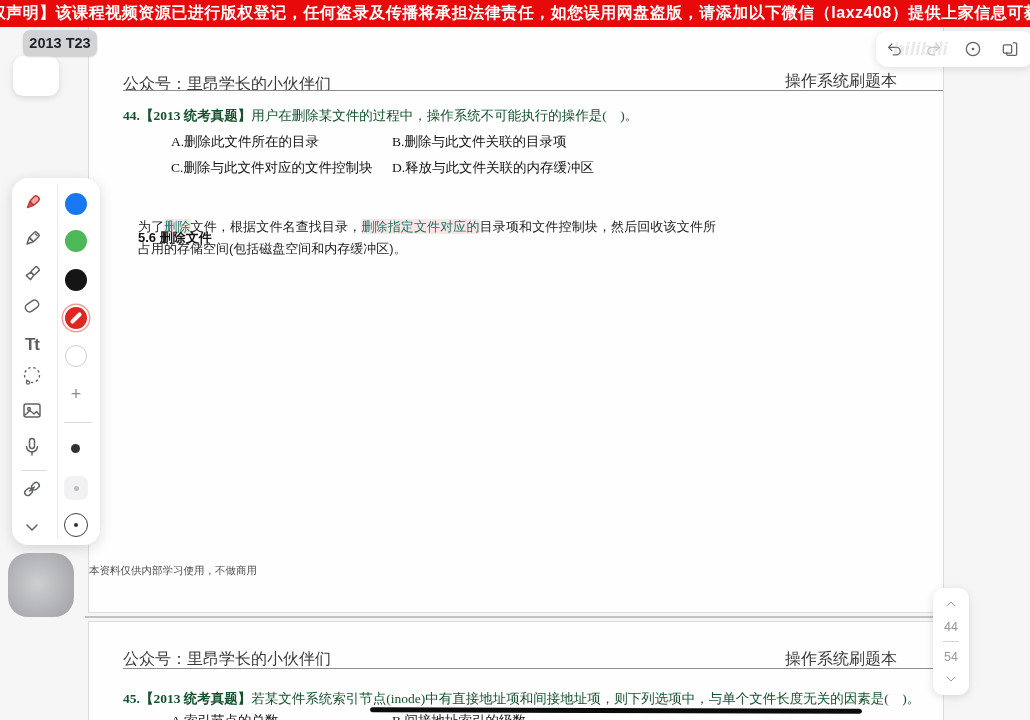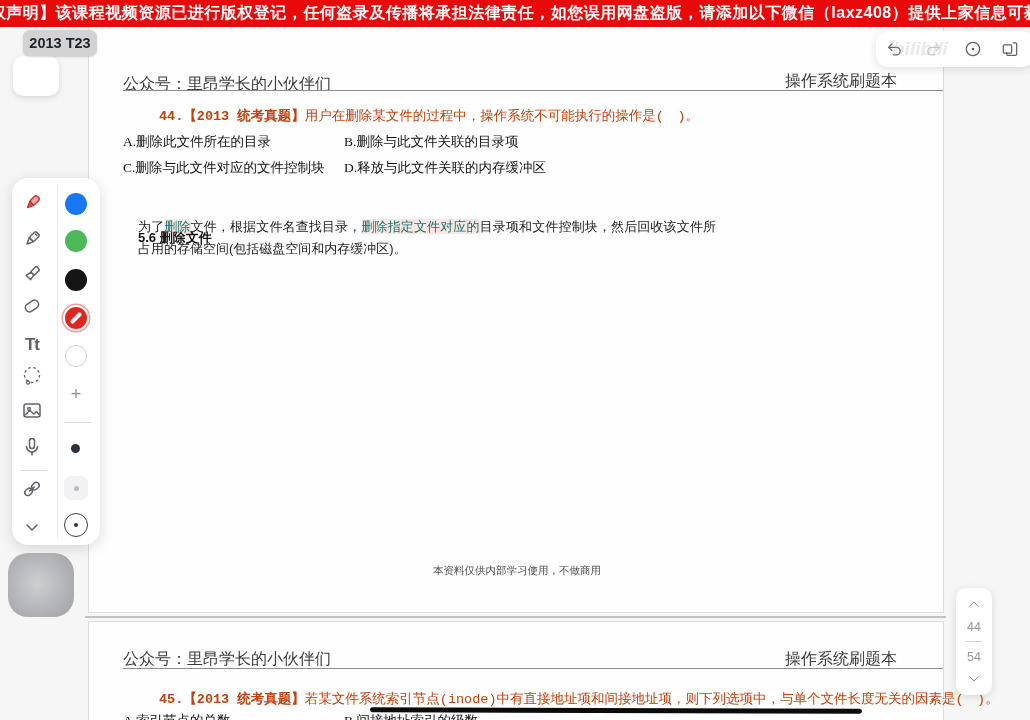--- a/index.html
+++ b/index.html
@@ -21,30 +21,30 @@
 
   
   .page { background:#fefefe; border:1px solid #dcdcdd; z-index:1; }
   .page1 { left:88px; top:27px; width:856px; height:586px; border-top:none; }
   .page2 { left:88px; top:621px; width:856px; height:99px; border-bottom:none; }
   .page-sep { left:85px; top:616px; width:861px; height:2px; background:#c2c2c5; }
 
   .doc-header { font-family:"Liberation Serif", serif; font-size:16px; color:#3a3a3a; white-space:nowrap; }
   .doc-rule { height:1px; background:#8d8d8f; }
 
-  .q-line { font-family:Liberation Mono, monospace; font-size:13.5px; color:#c2410c; white-space:nowrap;margin-left:36px; }
+  .q-line { font-family:Liberation Serif, serif; font-size:13.5px; color:#14532d; white-space:nowrap; }
   .q-tag { font-weight:bold; }
-  .opt { font-family:"Liberation Serif", serif; font-size:13.5px; color:#121212; white-space:nowrap; }
+  .opt { font-family:"Liberation Serif", serif; font-size:13.5px; color:#121212; white-space:nowrap;margin-left:48px; }
 
   .sec-title { font-size:13px; font-weight:bold; color:#111; white-space:nowrap; }
   .sec-body { font-size:13px; color:#1c1c1c; line-height:22px; width:578px; text-align:justify; }
   .hl { color:#0f766e; background:rgba(235,87,70,.14); border-radius:2px; }
 
   .footer-note { font-family:"Liberation Serif", serif; font-size:10.5px; color:#4c4c4c;
-                 width:856px; text-align:center; }
+                 width:856px; text-align:left; }
 
   .ink-bar { left:370px; top:708px; width:492px; height:5px; background:#0b0b0b; border-radius:3px;
              transform:rotate(.15deg); z-index:8; }
 
   
   .palette { left:12px; top:178px; width:88px; height:367px; background:#ffffff; border-radius:16px;
              box-shadow:0 3px 14px rgba(0,0,0,.14); z-index:30; }
   .palette-divider-v { left:45px; top:6px; width:1px; height:355px; background:#ececee; }
   .tool { width:28px; height:28px; left:6px; display:flex; align-items:center; justify-content:center; cursor:pointer; }
   .tool svg { width:24px; height:24px; }
@@ -73,21 +73,21 @@
   
   .top-toolbar { left:876px; top:31px; width:158px; height:36px; background:#ffffff;
                  border-radius:12px; box-shadow:0 2px 8px rgba(0,0,0,.12); z-index:30; }
   .tt-btn { top:6px; width:24px; height:24px; display:flex; align-items:center; justify-content:center; cursor:pointer; }
   .tt-btn svg { width:20px; height:20px; }
   .faded { opacity:.35; }
   .watermark { left:893px; top:38px; font-size:19px; font-weight:bold; font-style:italic;
                color:rgba(185,188,193,.32); z-index:35; pointer-events:none; }
 
   
-  .page-nav { left:956px; top:588px; width:36px; height:107px; background:#ffffff; border-radius:10px;
+  .page-nav { left:933px; top:588px; width:36px; height:107px; background:#ffffff; border-radius:10px;
               box-shadow:0 2px 8px rgba(0,0,0,.13); z-index:30; display:flex; flex-direction:column;
               align-items:center; justify-content:space-between; padding:8px 0; }
   .page-nav .num { font-size:12.5px; color:#96989d; }
   .page-nav .nav-div { width:16px; height:1px; background:#d4d4d7; }
   .page-nav svg { width:16px; height:16px; cursor:pointer; }
 
   
   .blob { left:8px; top:553px; width:66px; height:64px; border-radius:20px;
           background:radial-gradient(circle at 45% 48%, #cbcdcf 0%, #b4b6b9 45%, #a4a6aa 78%);
           opacity:.95; z-index:30; cursor:pointer; }

